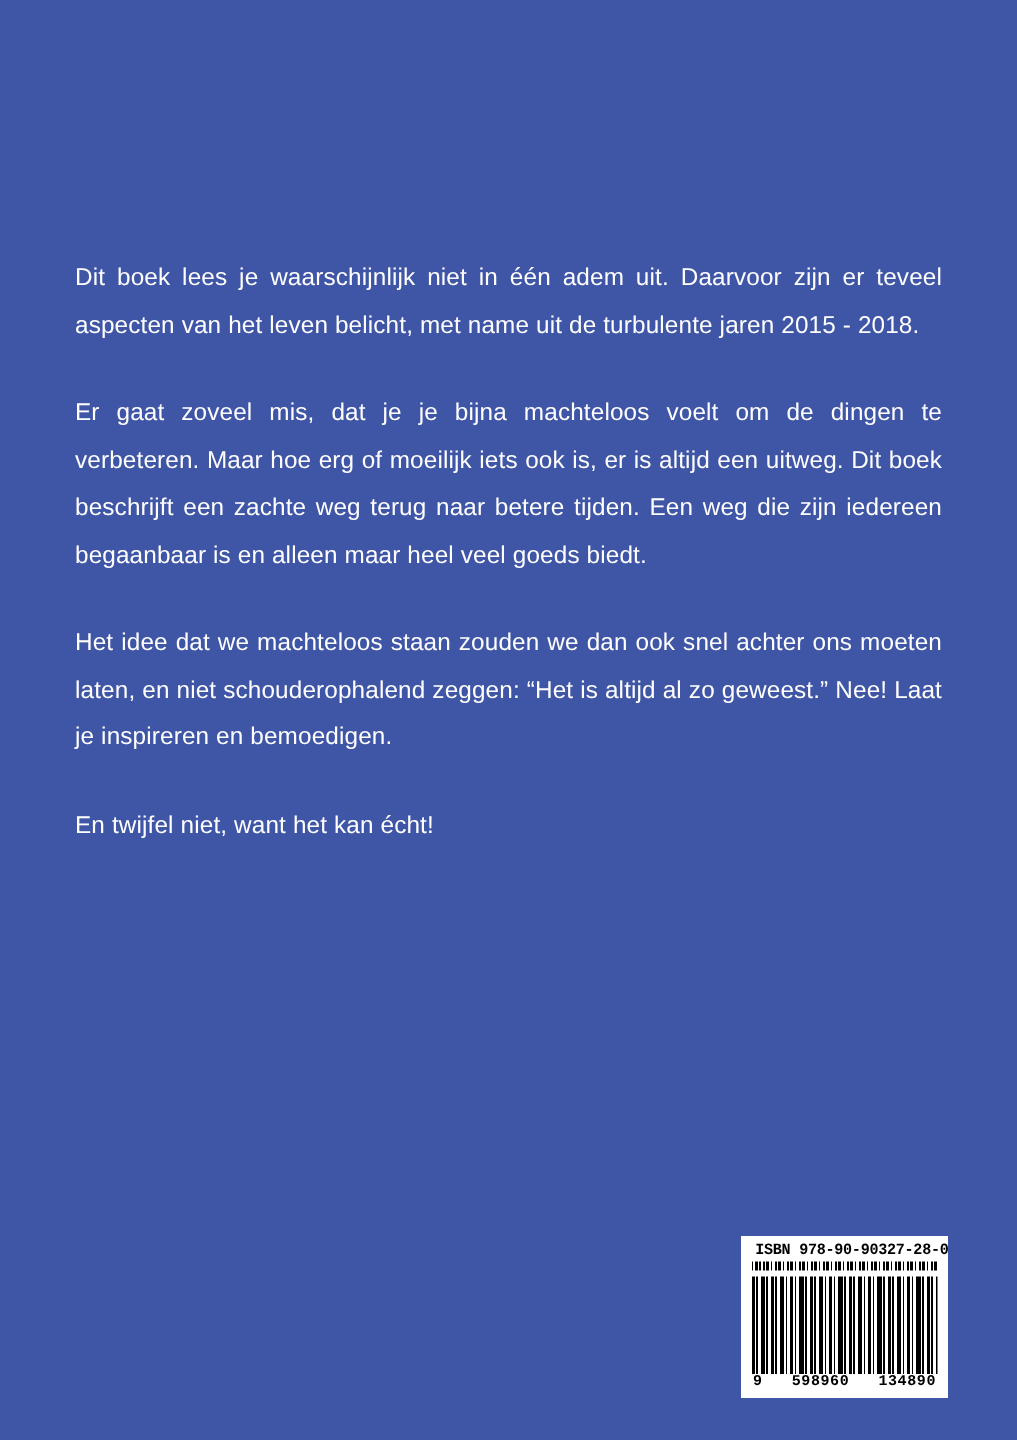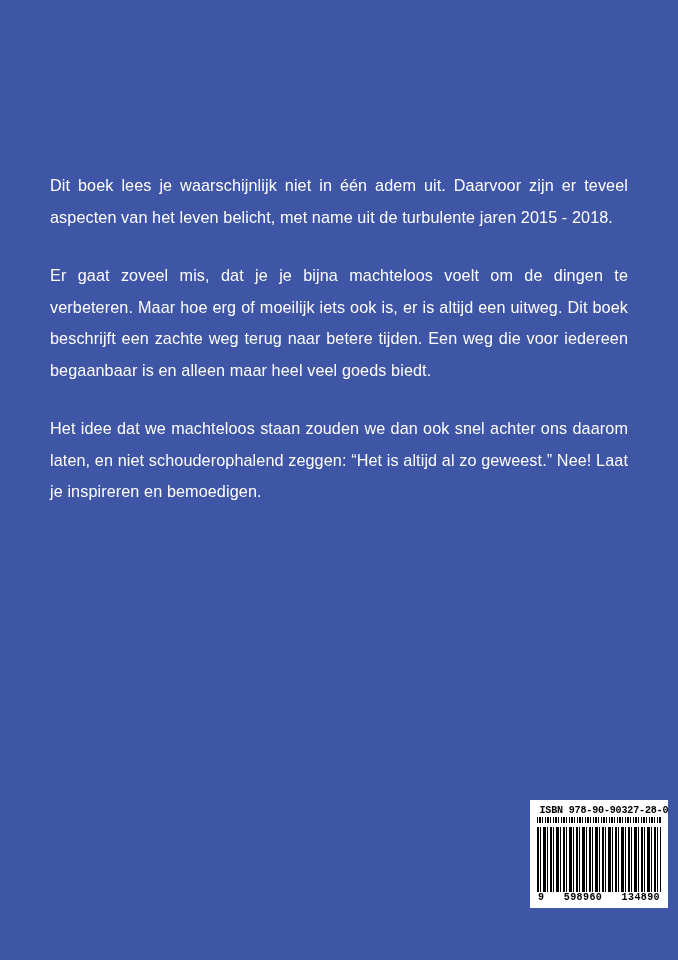--- a/index.html
+++ b/index.html
@@ -39,30 +39,29 @@
   .para:last-child {
     margin-bottom: 0;
   }
   .para.nojustify {
     text-align: left;
   }
   
   .barcode-block {
     position: absolute;
     left: 494px;
-    top: 800px;
+    top: 824px;
     width: 138px;
     height: 108px;
     background: #ffffff;
     box-sizing: border-box;
     padding: 5px 7px 4px 7px;
     display: flex;
     flex-direction: column;
     justify-content: flex-start;
-    margin-left: 36px;
   }
   .isbn-text {
     font-family: "Liberation Mono", monospace;
     font-size: 10.5px;
     font-weight: bold;
     color: #000000;
     letter-spacing: -0.2px;
     text-align: center;
     line-height: 11px;
     white-space: nowrap;
@@ -119,22 +118,23 @@
     display: inline-block;
   }
 </style>
 </head>
 <body>
 
 <div class="cover">
 
   <div class="blurb">
     <p class="para">Dit boek lees je waarschijnlijk niet in één adem uit. Daarvoor zijn er teveel aspecten van het leven belicht, met name uit de turbulente jaren 2015 - 2018.</p>
-    <p class="para">Er gaat zoveel mis, dat je je bijna machteloos voelt om de dingen te verbeteren. Maar hoe erg of moeilijk iets ook is, er is altijd een uitweg. Dit boek beschrijft een zachte weg terug naar betere tijden. Een weg die voor iedereen begaanbaar is en alleen maar heel veel goeds biedt.</p>
-    <p class="para">Het idee dat we machteloos staan zouden we dan ook snel achter ons daarom laten, en niet schouderophalend zeggen: “Het is altijd al zo geweest.” Nee! Laat je inspireren en bemoedigen.</p>
+    <p class="para">Er gaat zoveel mis, dat je je bijna machteloos voelt om de dingen te verbeteren. Maar hoe erg of moeilijk iets ook is, er is altijd een uitweg. Dit boek beschrijft een zachte weg terug naar betere tijden. Een weg die zijn iedereen begaanbaar is en alleen maar heel veel goeds biedt.</p>
+    <p class="para">Het idee dat we machteloos staan zouden we dan ook snel achter ons moeten laten, en niet schouderophalend zeggen: “Het is altijd al zo geweest.” Nee! Laat je inspireren en bemoedigen.</p>
+    <p class="para nojustify">En twijfel niet, want het kan écht!</p>
   </div>
 
   <div class="barcode-block">
     <div class="isbn-text">ISBN 978-90-90327-28-0</div>
     <div class="isbn-bars"></div>
     <div class="ean">
       <div class="ean-bars"></div>
       <div class="ean-digits">
         <span class="g">9</span>
         <span class="g">598960</span>

